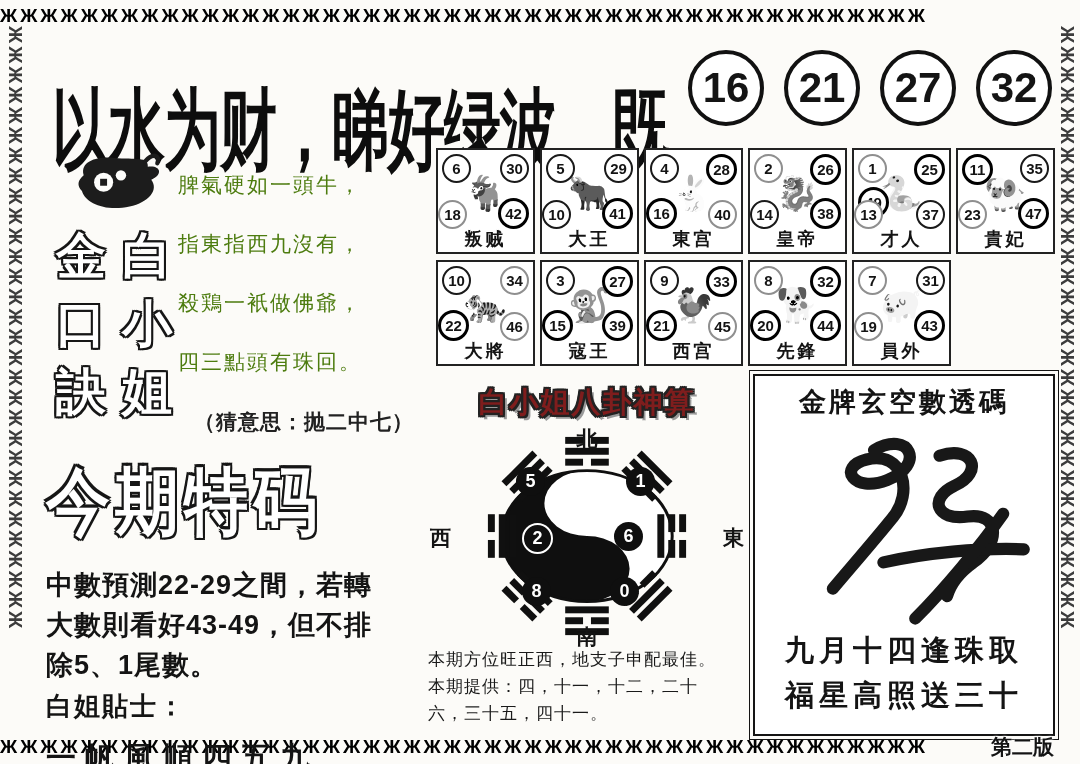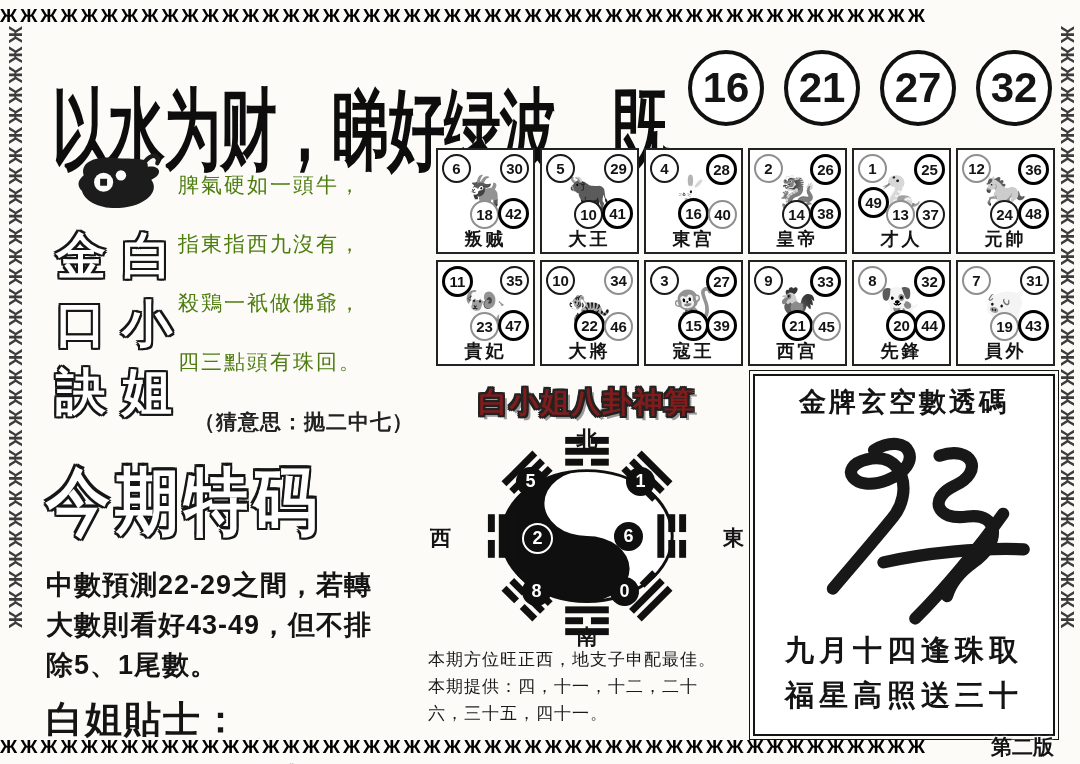--- a/index.html
+++ b/index.html
@@ -40,32 +40,32 @@
   .poem .hint{margin-top:16px;font-size:21px;font-weight:bold;letter-spacing:1px;text-align:center;color:#222;}
   
   .zgrid{position:absolute;left:436px;top:148px;width:622px;display:grid;
          grid-template-columns:repeat(6,99px);grid-template-rows:106px 106px;gap:6px 5px;}
   .zcell{position:relative;background:#fff;border:2px solid #222;}
   .znum{position:absolute;width:25px;height:25px;border-radius:50%;display:flex;align-items:center;
         justify-content:center;font-size:15px;font-weight:bold;background:#fff;z-index:2;}
   .ring{border:2px solid #1a1a1a;}
   .boldc{border:3px solid #000;font-weight:900;}
   .paren{border:2px solid #8f8f8f;}
-  .tl{left:4px;top:4px;} .tr{right:4px;top:4px;} .bl{left:0;bottom:23px;margin-left:32px;} .br{right:4px;bottom:23px;margin-left:24px;}
+  .tl{left:4px;top:4px;} .tr{right:4px;top:4px;} .bl{left:0;bottom:23px;} .br{right:4px;bottom:23px;margin-left:24px;}
   .ml{left:4px;top:37px;}
   .zanimal{position:absolute;left:50%;top:42%;transform:translate(-50%,-50%);font-size:34px;
            filter:grayscale(1) contrast(1.3);}
   .ztitle{position:absolute;left:0;right:0;bottom:1px;text-align:center;font-size:18px;font-weight:bold;
           font-family:"DejaVu Serif",serif;letter-spacing:3px;}
   
   .special{position:absolute;left:46px;top:452px;width:388px;}
   .special .stitle{font-size:64px;letter-spacing:5px;transform:scaleY(1.15);transform-origin:left top;
                    white-space:nowrap;margin-bottom:26px;}
   .special .sline{font-size:27px;font-weight:900;line-height:40px;letter-spacing:1px;white-space:nowrap;}
-  .special .tiplabel{font-size:37px;font-weight:900;margin-top:10px;letter-spacing:2px;}
+  .special .tiplabel{font-size:26px;font-weight:900;margin-top:4px;letter-spacing:2px;}
   .special .tip{font-size:30px;font-weight:900;margin-top:14px;letter-spacing:9px;white-space:nowrap;}
   
   .bagua-panel{position:absolute;left:428px;top:383px;width:318px;}
   .btitle{text-align:center;font-size:29px;letter-spacing:2px;white-space:nowrap;}
   .bagua-diagram{position:relative;width:318px;height:218px;margin-top:6px;}
   .dirchar{position:absolute;font-size:21px;font-weight:900;font-family:"DejaVu Serif",serif;z-index:3;}
   .dir-n{left:50%;top:-4px;transform:translateX(-50%);}
   .dir-s{left:50%;bottom:-4px;transform:translateX(-50%);}
   .dir-w{left:2px;top:50%;transform:translateY(-50%);}
   .dir-e{right:2px;top:50%;transform:translateY(-50%);}
@@ -162,28 +162,20 @@
         <div class="ztitle">皇帝</div>
       </div>
       <div class="zcell">
         <span class="znum tl paren">1</span>
         <span class="znum tr boldc">25</span>
         <span class="znum ml boldc">49</span>
         <span class="znum bl paren">13</span>
         <span class="znum br ring">37</span>
         <span class="zanimal">🐍</span>
         <div class="ztitle">才人</div>
-      </div>
-      <div class="zcell">
-        <span class="znum tl paren">12</span>
-        <span class="znum tr boldc">36</span>
-        <span class="znum bl ring">24</span>
-        <span class="znum br boldc">48</span>
-        <span class="zanimal">🐎</span>
-        <div class="ztitle">元帥</div>
       </div>
       <div class="zcell">
         <span class="znum tl boldc">11</span>
         <span class="znum tr ring">35</span>
         <span class="znum bl paren">23</span>
         <span class="znum br boldc">47</span>
         <span class="zanimal">🐏</span>
         <div class="ztitle">貴妃</div>
       </div>
       <div class="zcell">

